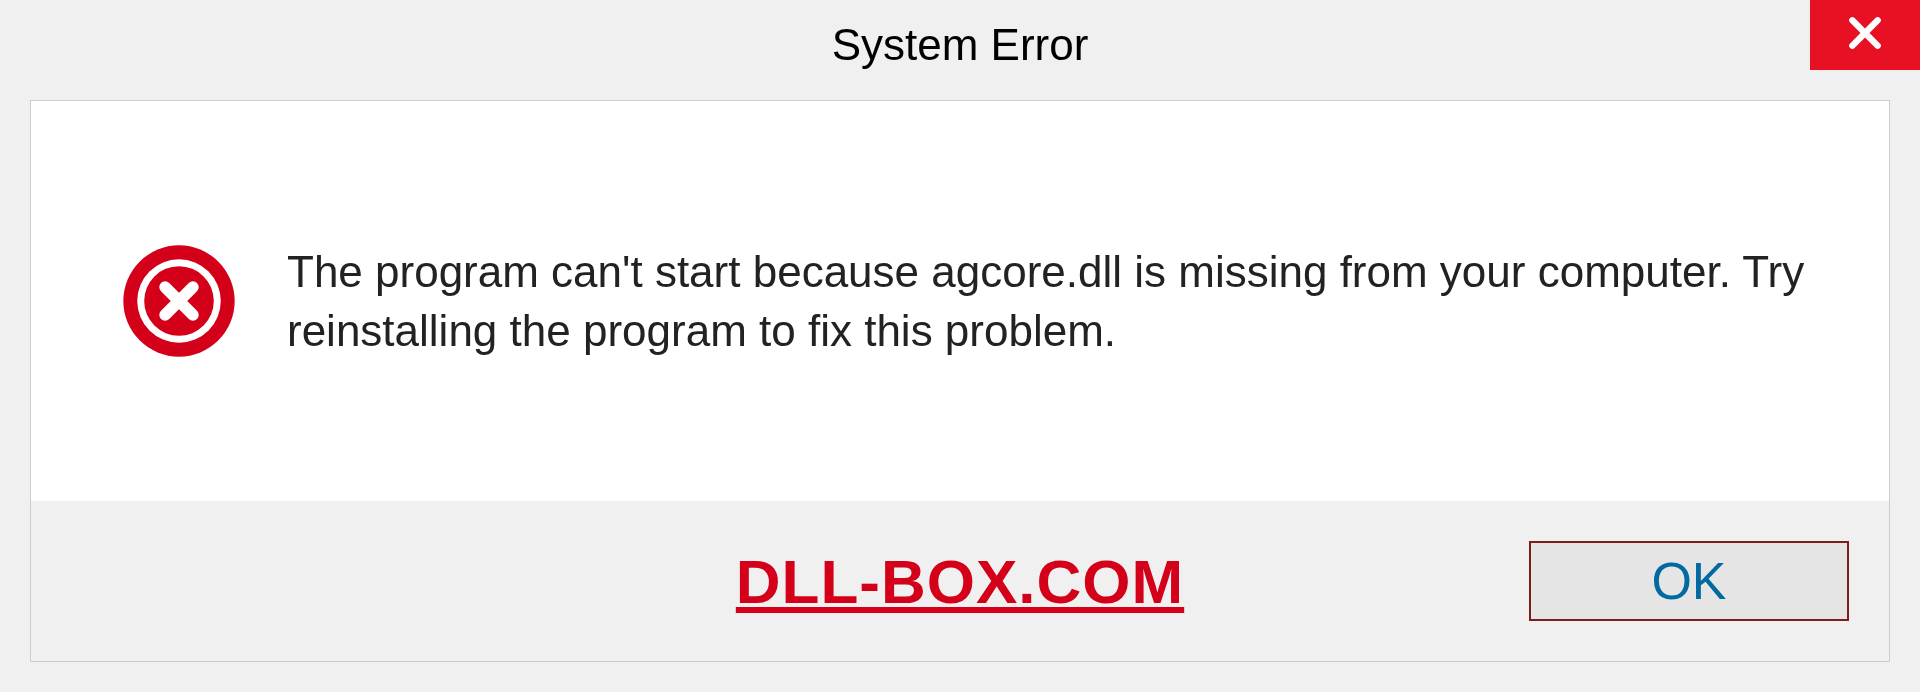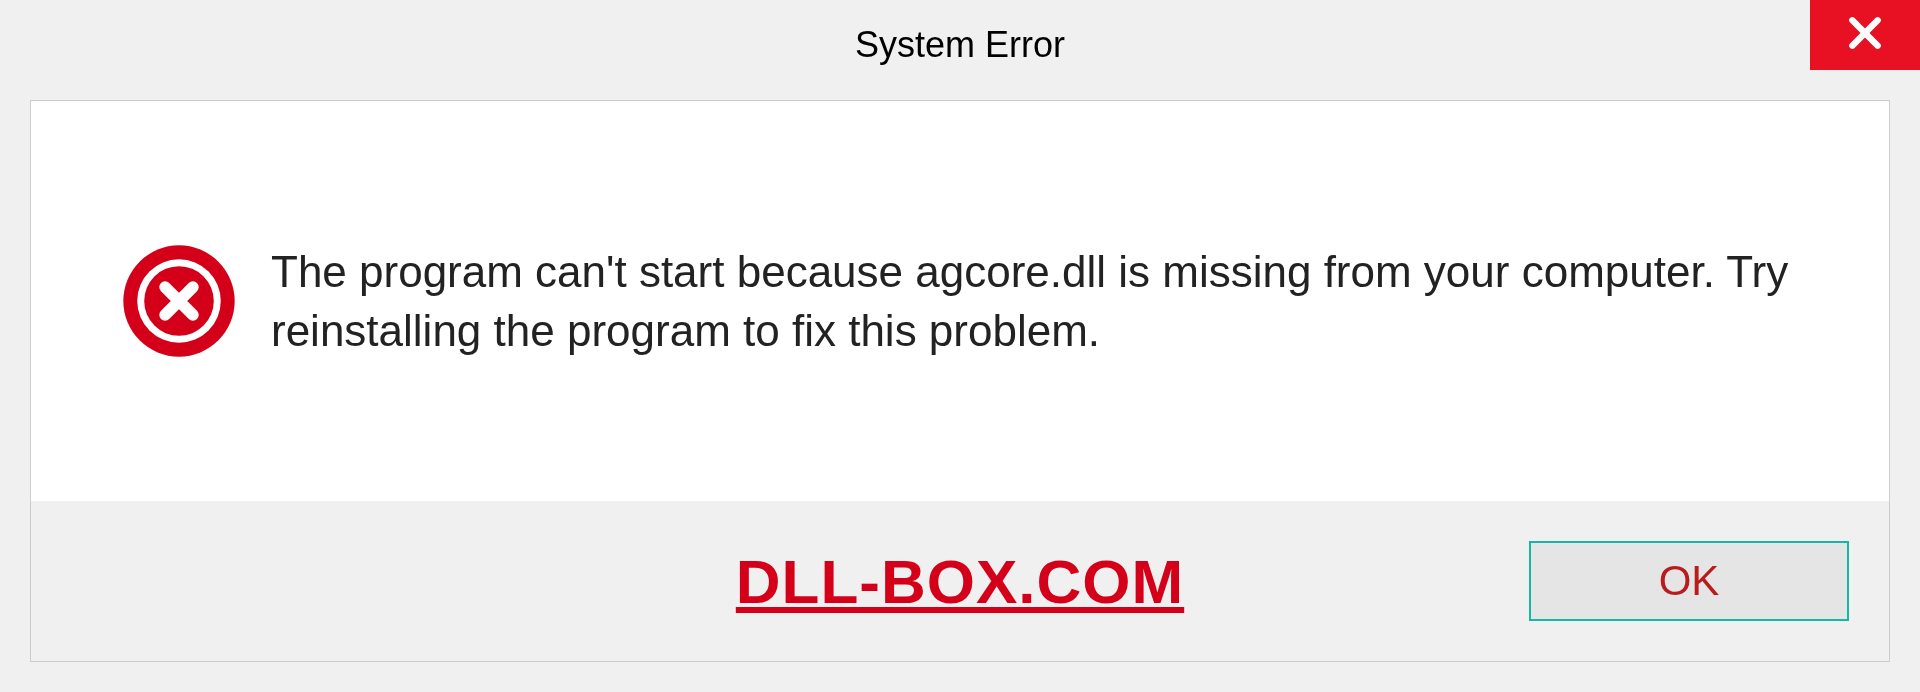--- a/index.html
+++ b/index.html
@@ -16,21 +16,21 @@
       overflow: hidden;
     }
     .titlebar {
       position: relative;
       height: 90px;
       display: flex;
       align-items: center;
       justify-content: center;
     }
     .title {
-      font-size: 36px;
+      font-size: 44px;
       font-weight: 400;
       color: #000;
     }
     .close-btn {
       position: absolute;
       top: 0;
       right: 0;
       width: 110px;
       height: 70px;
       background: #e81123;
@@ -56,21 +56,21 @@
       position: absolute;
       left: 0;
       right: 0;
       top: 0;
       bottom: 160px;
       background: #fff;
       display: flex;
       align-items: center;
       padding-left: 90px;
       padding-right: 60px;
-      gap: 34px;
+      gap: 50px;
     }
     .error-icon {
       flex-shrink: 0;
       width: 116px;
       height: 116px;
     }
     .error-icon svg {
       width: 116px;
       height: 116px;
     }
@@ -100,23 +100,23 @@
       font-weight: 800;
       color: #d4001a;
       letter-spacing: 1px;
       font-family: Arial, sans-serif;
       text-decoration: underline;
     }
     .ok-btn {
       width: 320px;
       height: 80px;
       background: #e5e5e5;
-      border: 2px solid #14b8a6;
-      font-size: 42px;
-      color: #b91c1c;
+      border: 2px solid #7f1d1d;
+      font-size: 52px;
+      color: #0369a1;
       display: flex;
       align-items: center;
       justify-content: center;
       cursor: pointer;
       font-family: "Segoe UI", Tahoma, sans-serif;
     }
   </style>
 </head>
 <body>
 

